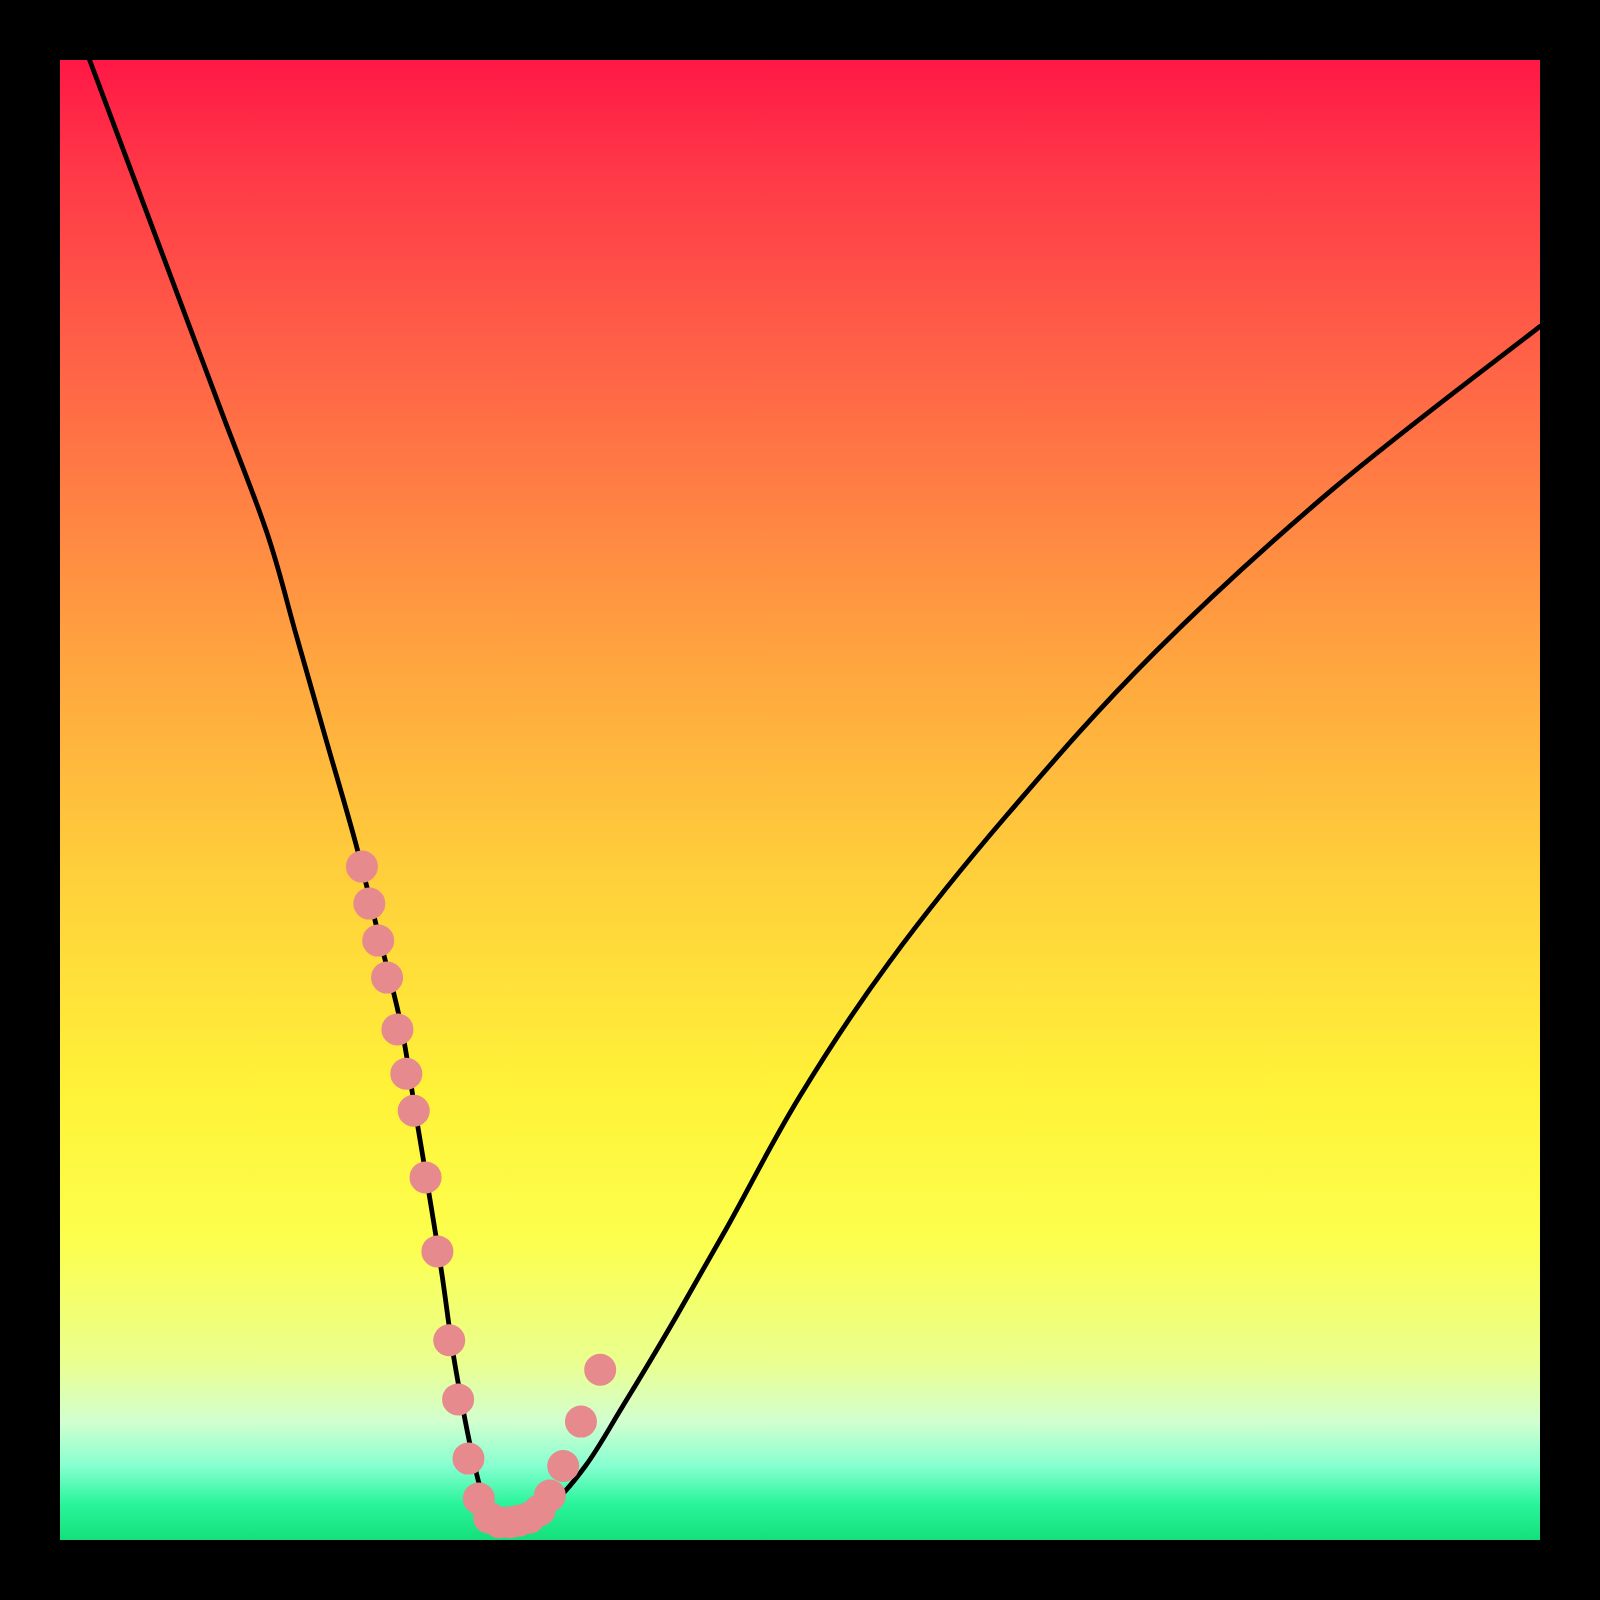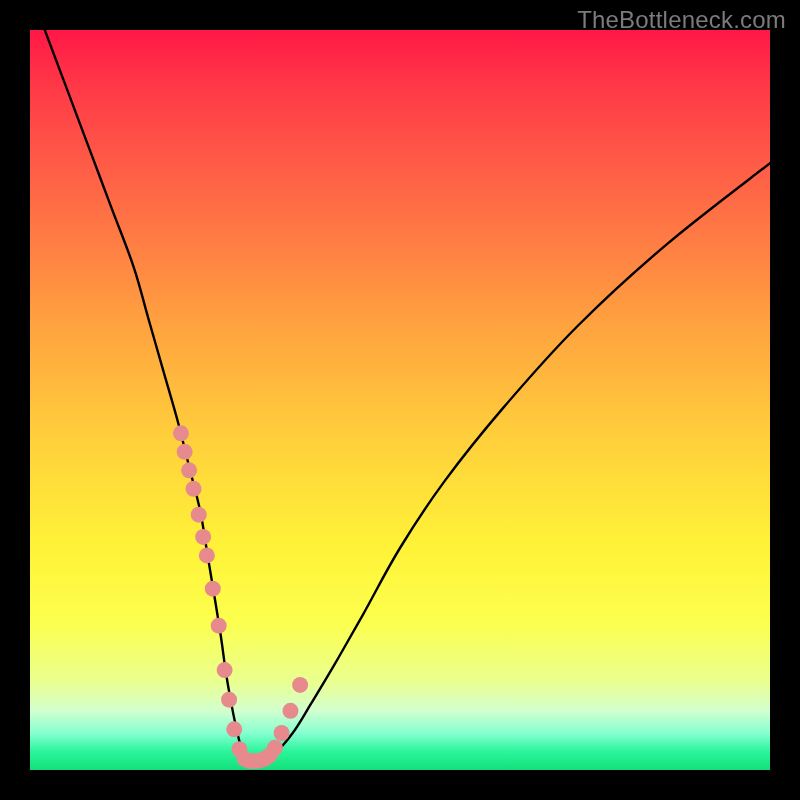--- a/index.html
+++ b/index.html
@@ -52,21 +52,20 @@
     position: absolute;
     inset: 0;
     width: 100%;
     height: 100%;
   }
 </style>
 </head>
 <body>
 
 <div class="outer">
-  <div class="watermark">TheBottleneck.com</div>
   <div class="plot">
     <div class="gradient"></div>
     <svg class="curve" viewBox="0 0 740 740" preserveAspectRatio="none">
       <path id="main-curve" fill="none" stroke="#000" stroke-width="2.4" stroke-linecap="round" stroke-linejoin="round" d="M14.80,0.00 C18.80,10.66 29.01,37.89 37.00,59.20 C44.99,80.51 51.21,97.09 59.20,118.40 C67.19,139.71 73.41,156.29 81.40,177.60 C89.39,198.91 96.94,216.82 103.60,236.80 C110.26,256.78 113.07,269.95 118.40,288.60 C123.73,307.25 127.87,321.75 133.20,340.40 C138.53,359.05 143.34,374.88 148.00,392.20 C152.66,409.52 155.10,420.62 159.10,436.60 C163.10,452.58 166.87,465.02 170.20,481.00 C173.53,496.98 174.94,509.42 177.60,525.40 C180.26,541.38 182.60,555.15 185.00,569.80 C187.40,584.45 188.92,593.48 190.92,606.80 C192.92,620.12 194.24,631.81 196.10,643.80 C197.96,655.79 199.55,664.08 201.28,673.40 C203.01,682.72 204.12,688.27 205.72,695.60 C207.32,702.93 208.56,708.51 210.16,714.10 C211.76,719.69 213.00,723.62 214.60,726.68 C216.20,729.74 216.64,730.32 219.04,731.12 C221.44,731.92 223.39,732.45 227.92,731.12 C232.45,729.79 237.94,728.78 244.20,723.72 C250.46,718.66 256.04,712.06 262.70,703.00 C269.36,693.94 273.87,685.39 281.20,673.40 C288.53,661.41 294.08,652.38 303.40,636.40 C312.72,620.42 321.01,605.91 333.00,584.60 C344.99,563.29 355.35,541.98 370.00,518.00 C384.65,494.02 395.75,476.71 414.40,451.40 C433.05,426.09 449.62,405.37 473.60,377.40 C497.58,349.43 518.30,325.30 547.60,296.00 C576.90,266.70 601.77,243.90 636.40,214.60 C671.03,185.30 721.35,147.85 740.00,133.20"></path>
       <g id="dots">
           <circle cx="150.96" cy="403.30" r="8" fill="#e68a8e"></circle>
           <circle cx="154.66" cy="421.80" r="8" fill="#e68a8e"></circle>
           <circle cx="159.10" cy="440.30" r="8" fill="#e68a8e"></circle>
           <circle cx="163.54" cy="458.80" r="8" fill="#e68a8e"></circle>
           <circle cx="168.72" cy="484.70" r="8" fill="#e68a8e"></circle>

